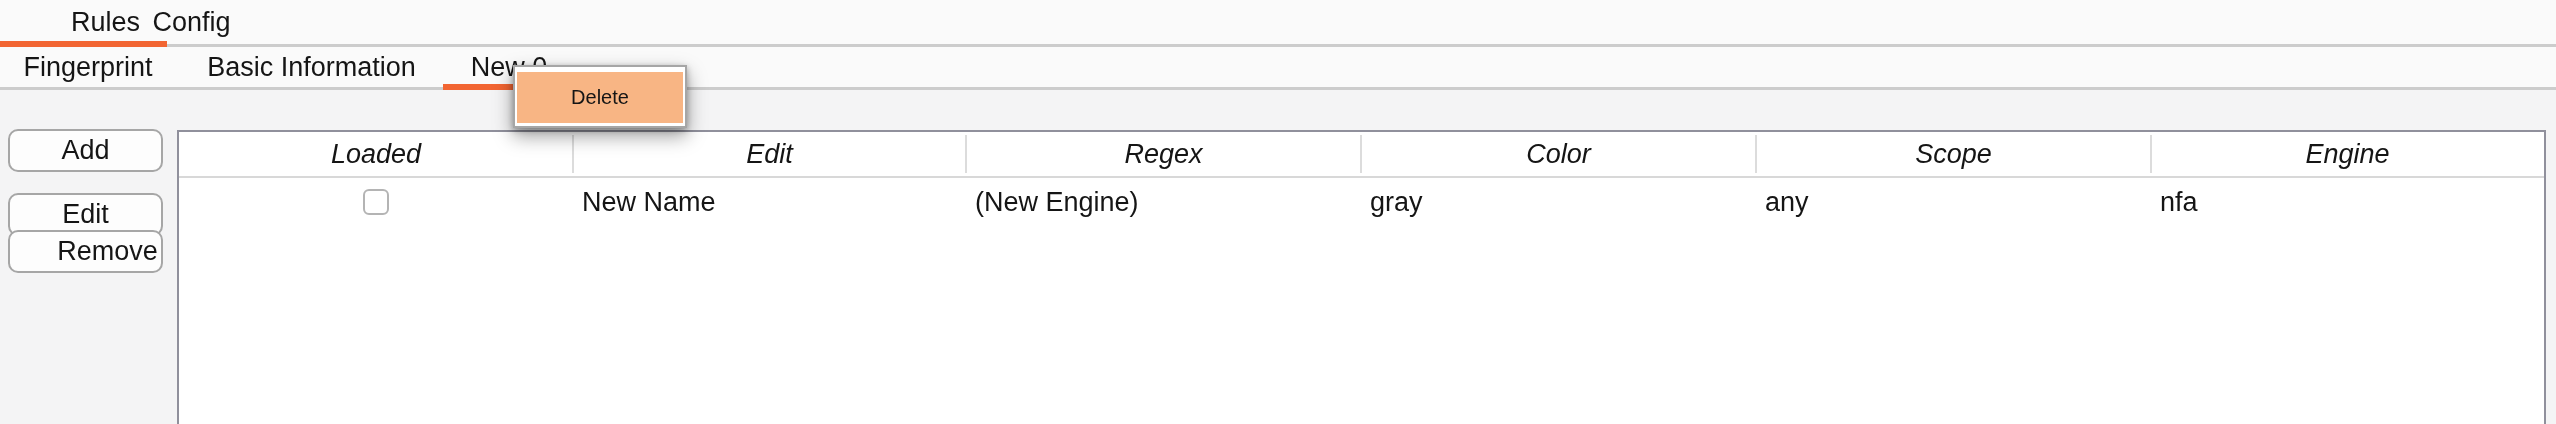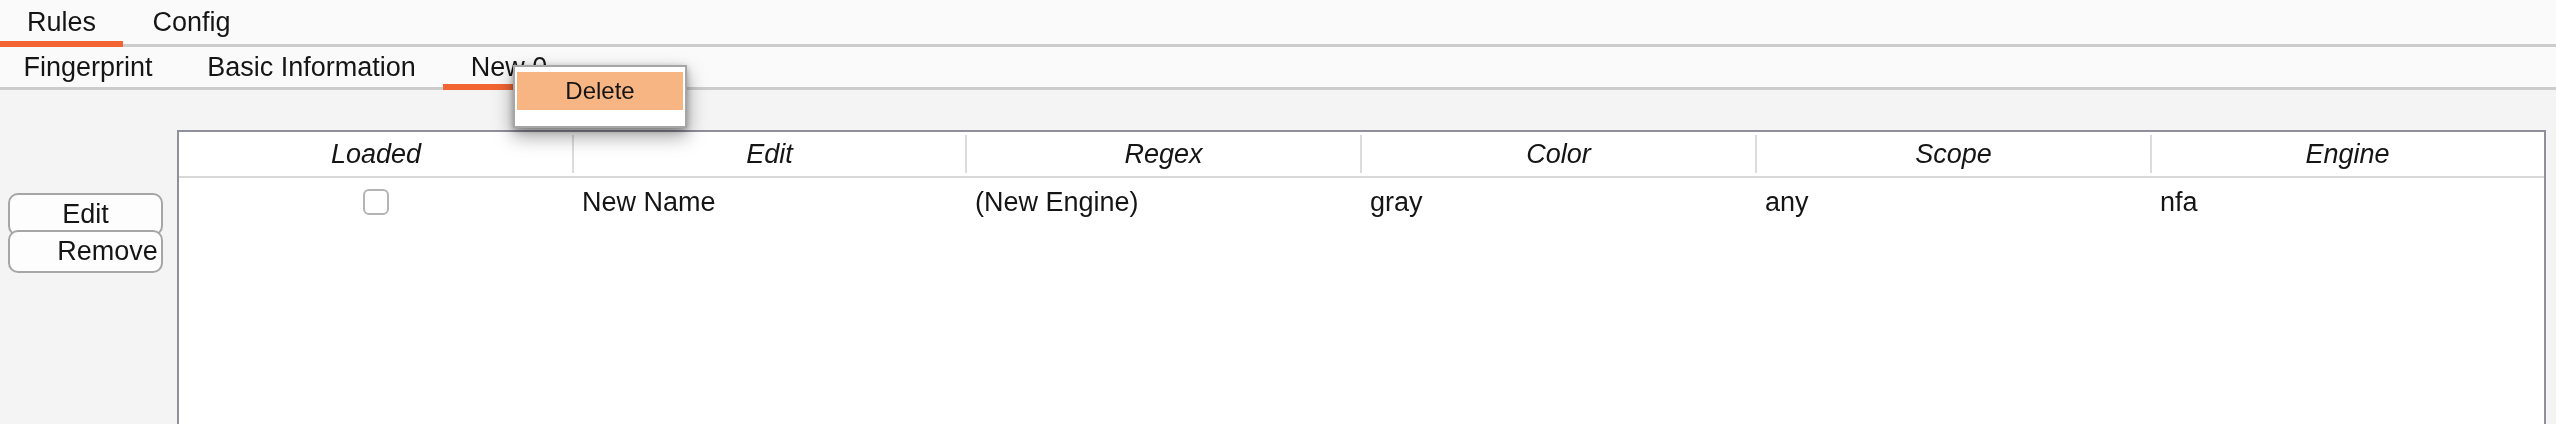--- a/index.html
+++ b/index.html
@@ -5,31 +5,31 @@
   html,body{margin:0;padding:0;}
   body{font-family:"Liberation Sans", sans-serif; color:#151515; background:#ffffff;}
   .root{position:relative; width:2556px; height:424px; background:#f4f4f5; overflow:hidden;}
 
   
   .tabbar{position:absolute; left:0; width:2556px; background:#fafafa; box-sizing:border-box; border-bottom:3px solid #cccccc;}
   .tabbar1{top:0; height:47px;}
   .tabbar2{top:47px; height:43px;}
   .tab{position:absolute; top:0; bottom:0; display:flex; align-items:center; justify-content:center; font-size:27px; cursor:default;}
   .tab .underline{position:absolute; left:0; right:0; bottom:-3px; height:6px; background:#f26532;}
-  .tab-rules{left:0; width:123px;}
+  .tab-rules{left:0; width:123px;padding-left:44px;}
   .tab-config{left:123px; width:137px;}
   .tab-fingerprint{left:8px; width:160px;}
   .tab-basicinfo{left:180px; width:263px;}
   .tab-new0{left:443px; width:132px;}
 
   
   .menu{position:absolute; left:513px; top:65px; width:174px; height:63px; background:#ffffff;
         border:2px solid #a6a6a6; box-sizing:border-box; padding:5px 2px; z-index:20;
         box-shadow:0 8px 18px rgba(0,0,0,0.38), 0 2px 6px rgba(0,0,0,0.28);}
-  .menu-item{height:38px; background:#f8b584; display:flex; align-items:center; justify-content:center; font-size:24px;}
+  .menu-item{height:51px; background:#f8b584; display:flex; align-items:center; justify-content:center; font-size:20px;}
 
   
   .btn{position:absolute; left:8px; width:155px; height:43px; background:#fdfdfd;
        border:2.5px solid #a6a6a6; border-radius:10px; box-sizing:border-box;
        display:flex; align-items:center; justify-content:center; font-size:27px; padding:0; cursor:default;
        font-family:"Liberation Sans", sans-serif; color:#151515;}
   .btn-add{top:129px;}
   .btn-edit{top:165px;margin-top:28px;}
   .btn-remove{top:230px;padding-left:44px;}
 
@@ -72,20 +72,21 @@
       <span class="underline"></span>
     </div>
   </div>
 
   <div class="menu">
     <div class="menu-item">
       <span>Delete</span>
     </div>
   </div>
 
+  <button class="btn btn-add">Add</button>
   <button class="btn btn-edit">Edit</button>
   <button class="btn btn-remove">Remove</button>
 
   <div class="table">
     <div class="thead">
       <div class="th c0">Loaded</div>
       <div class="th c1">Edit</div>
       <div class="th c2">Regex</div>
       <div class="th c3">Color</div>
       <div class="th c4">Scope</div>

